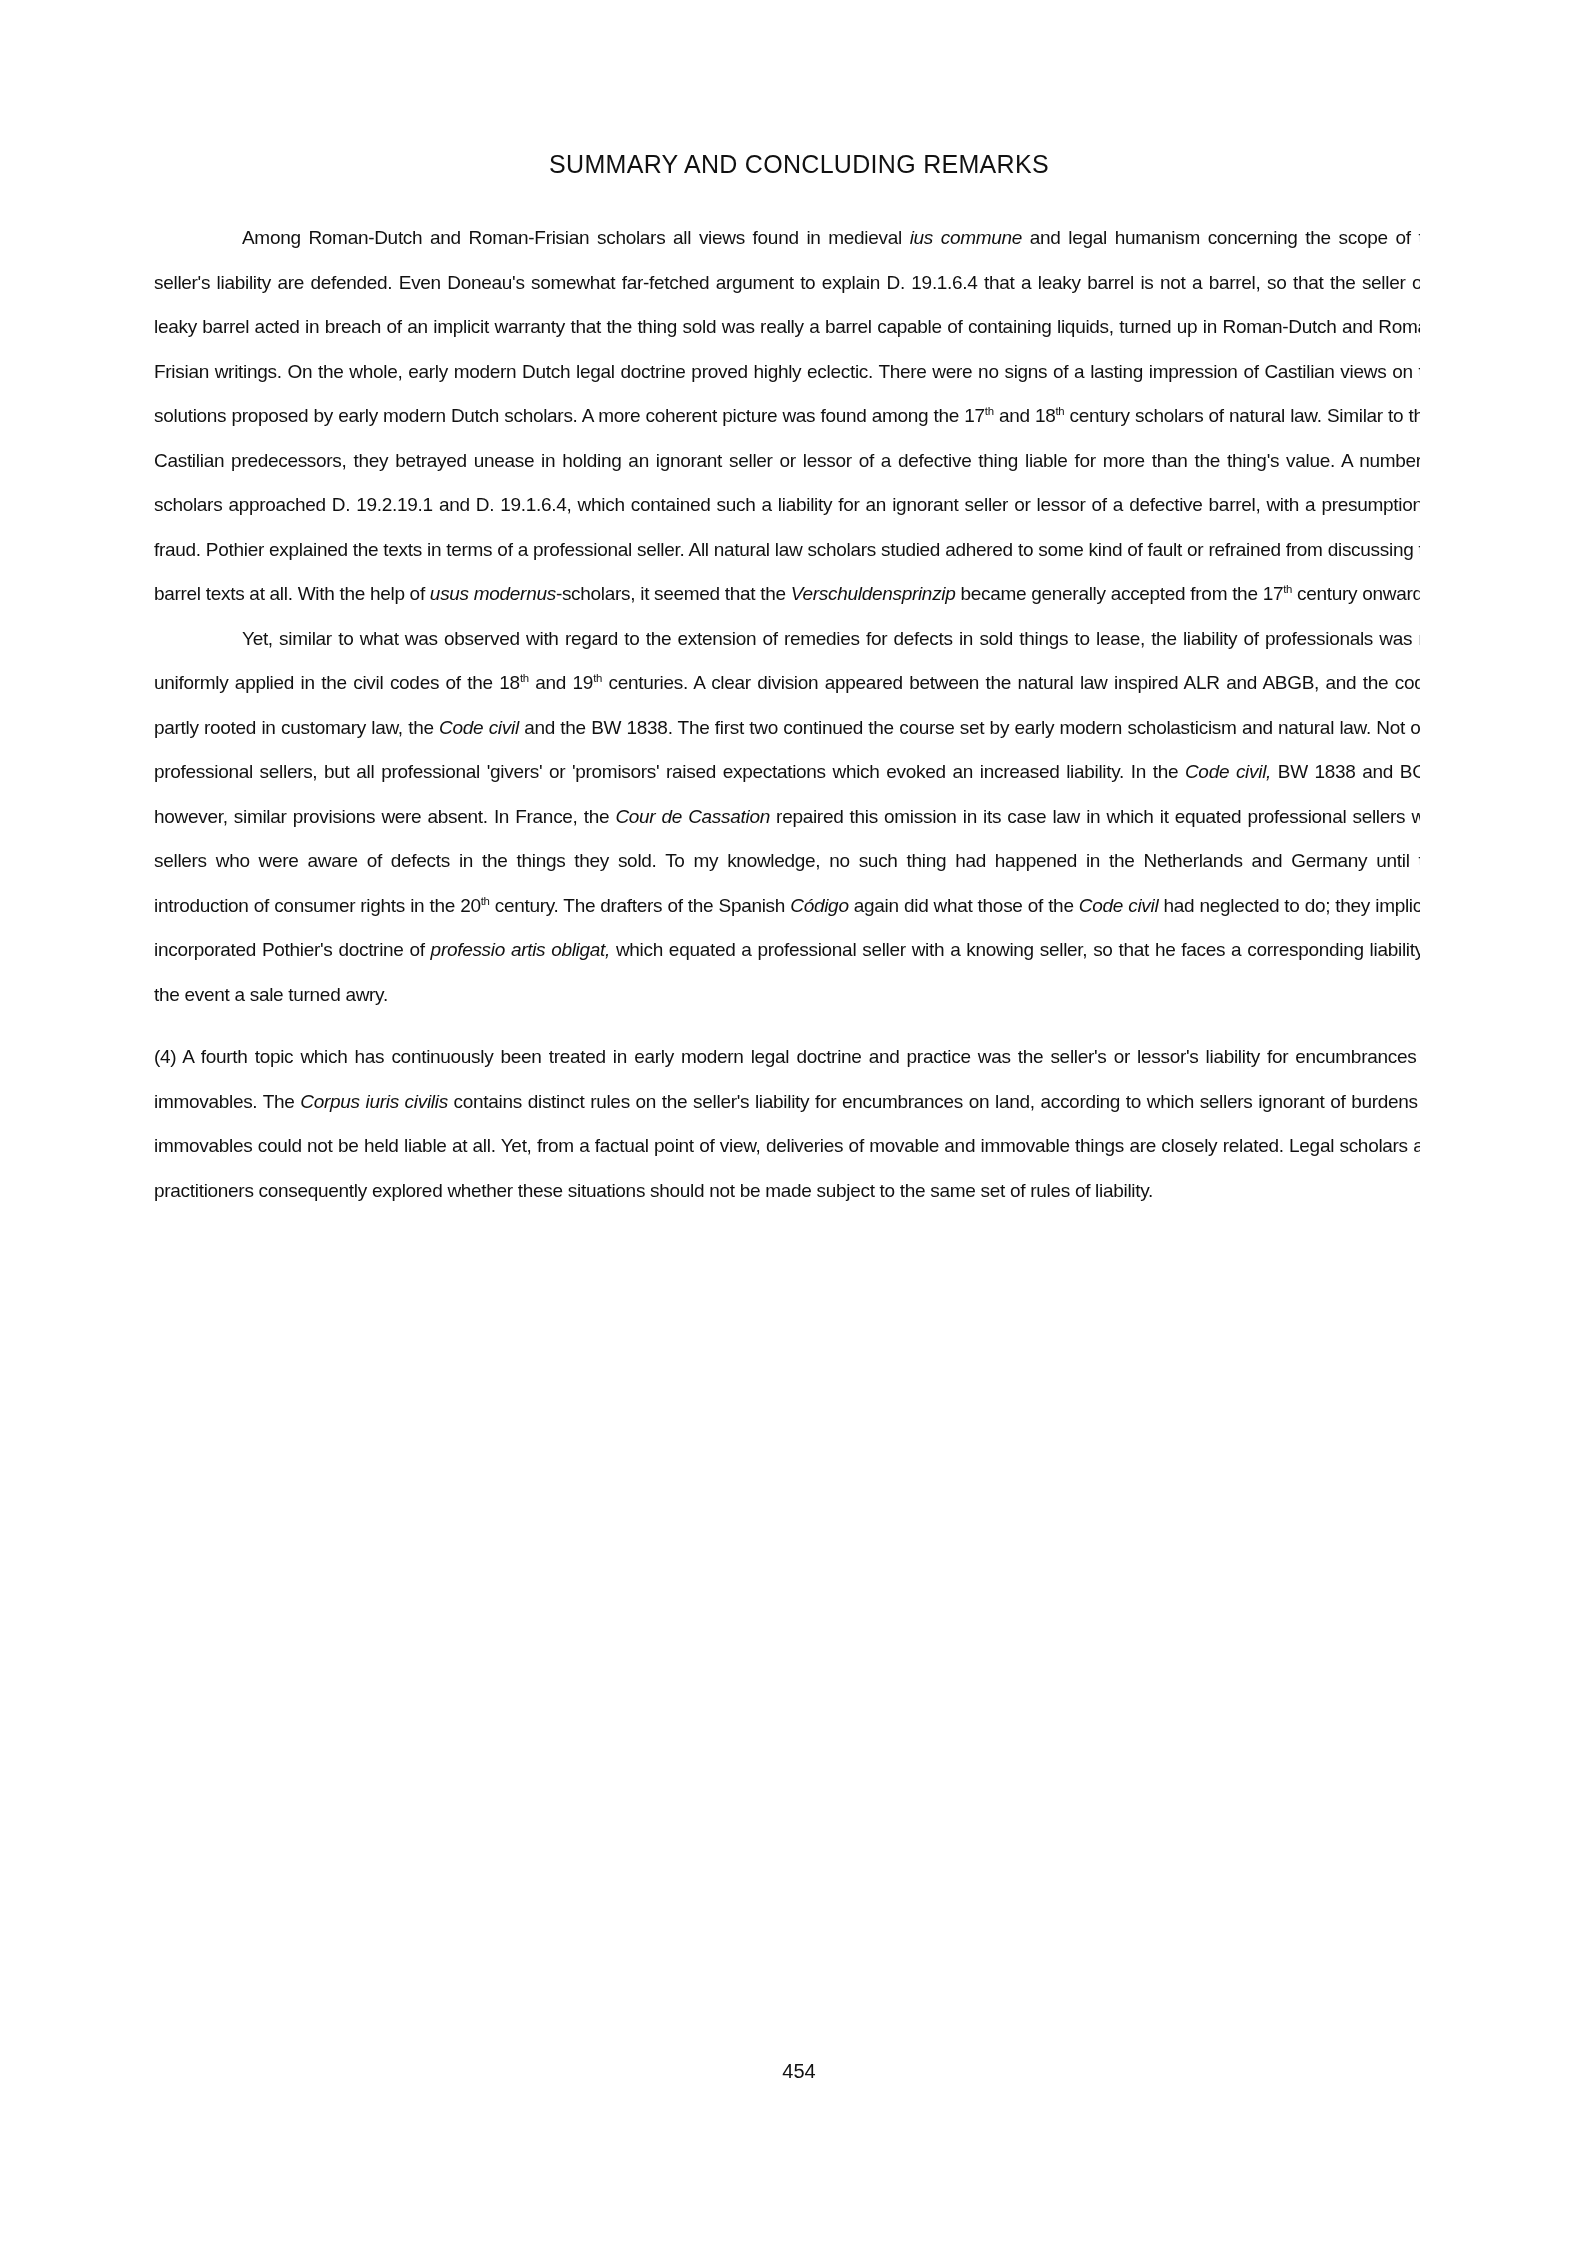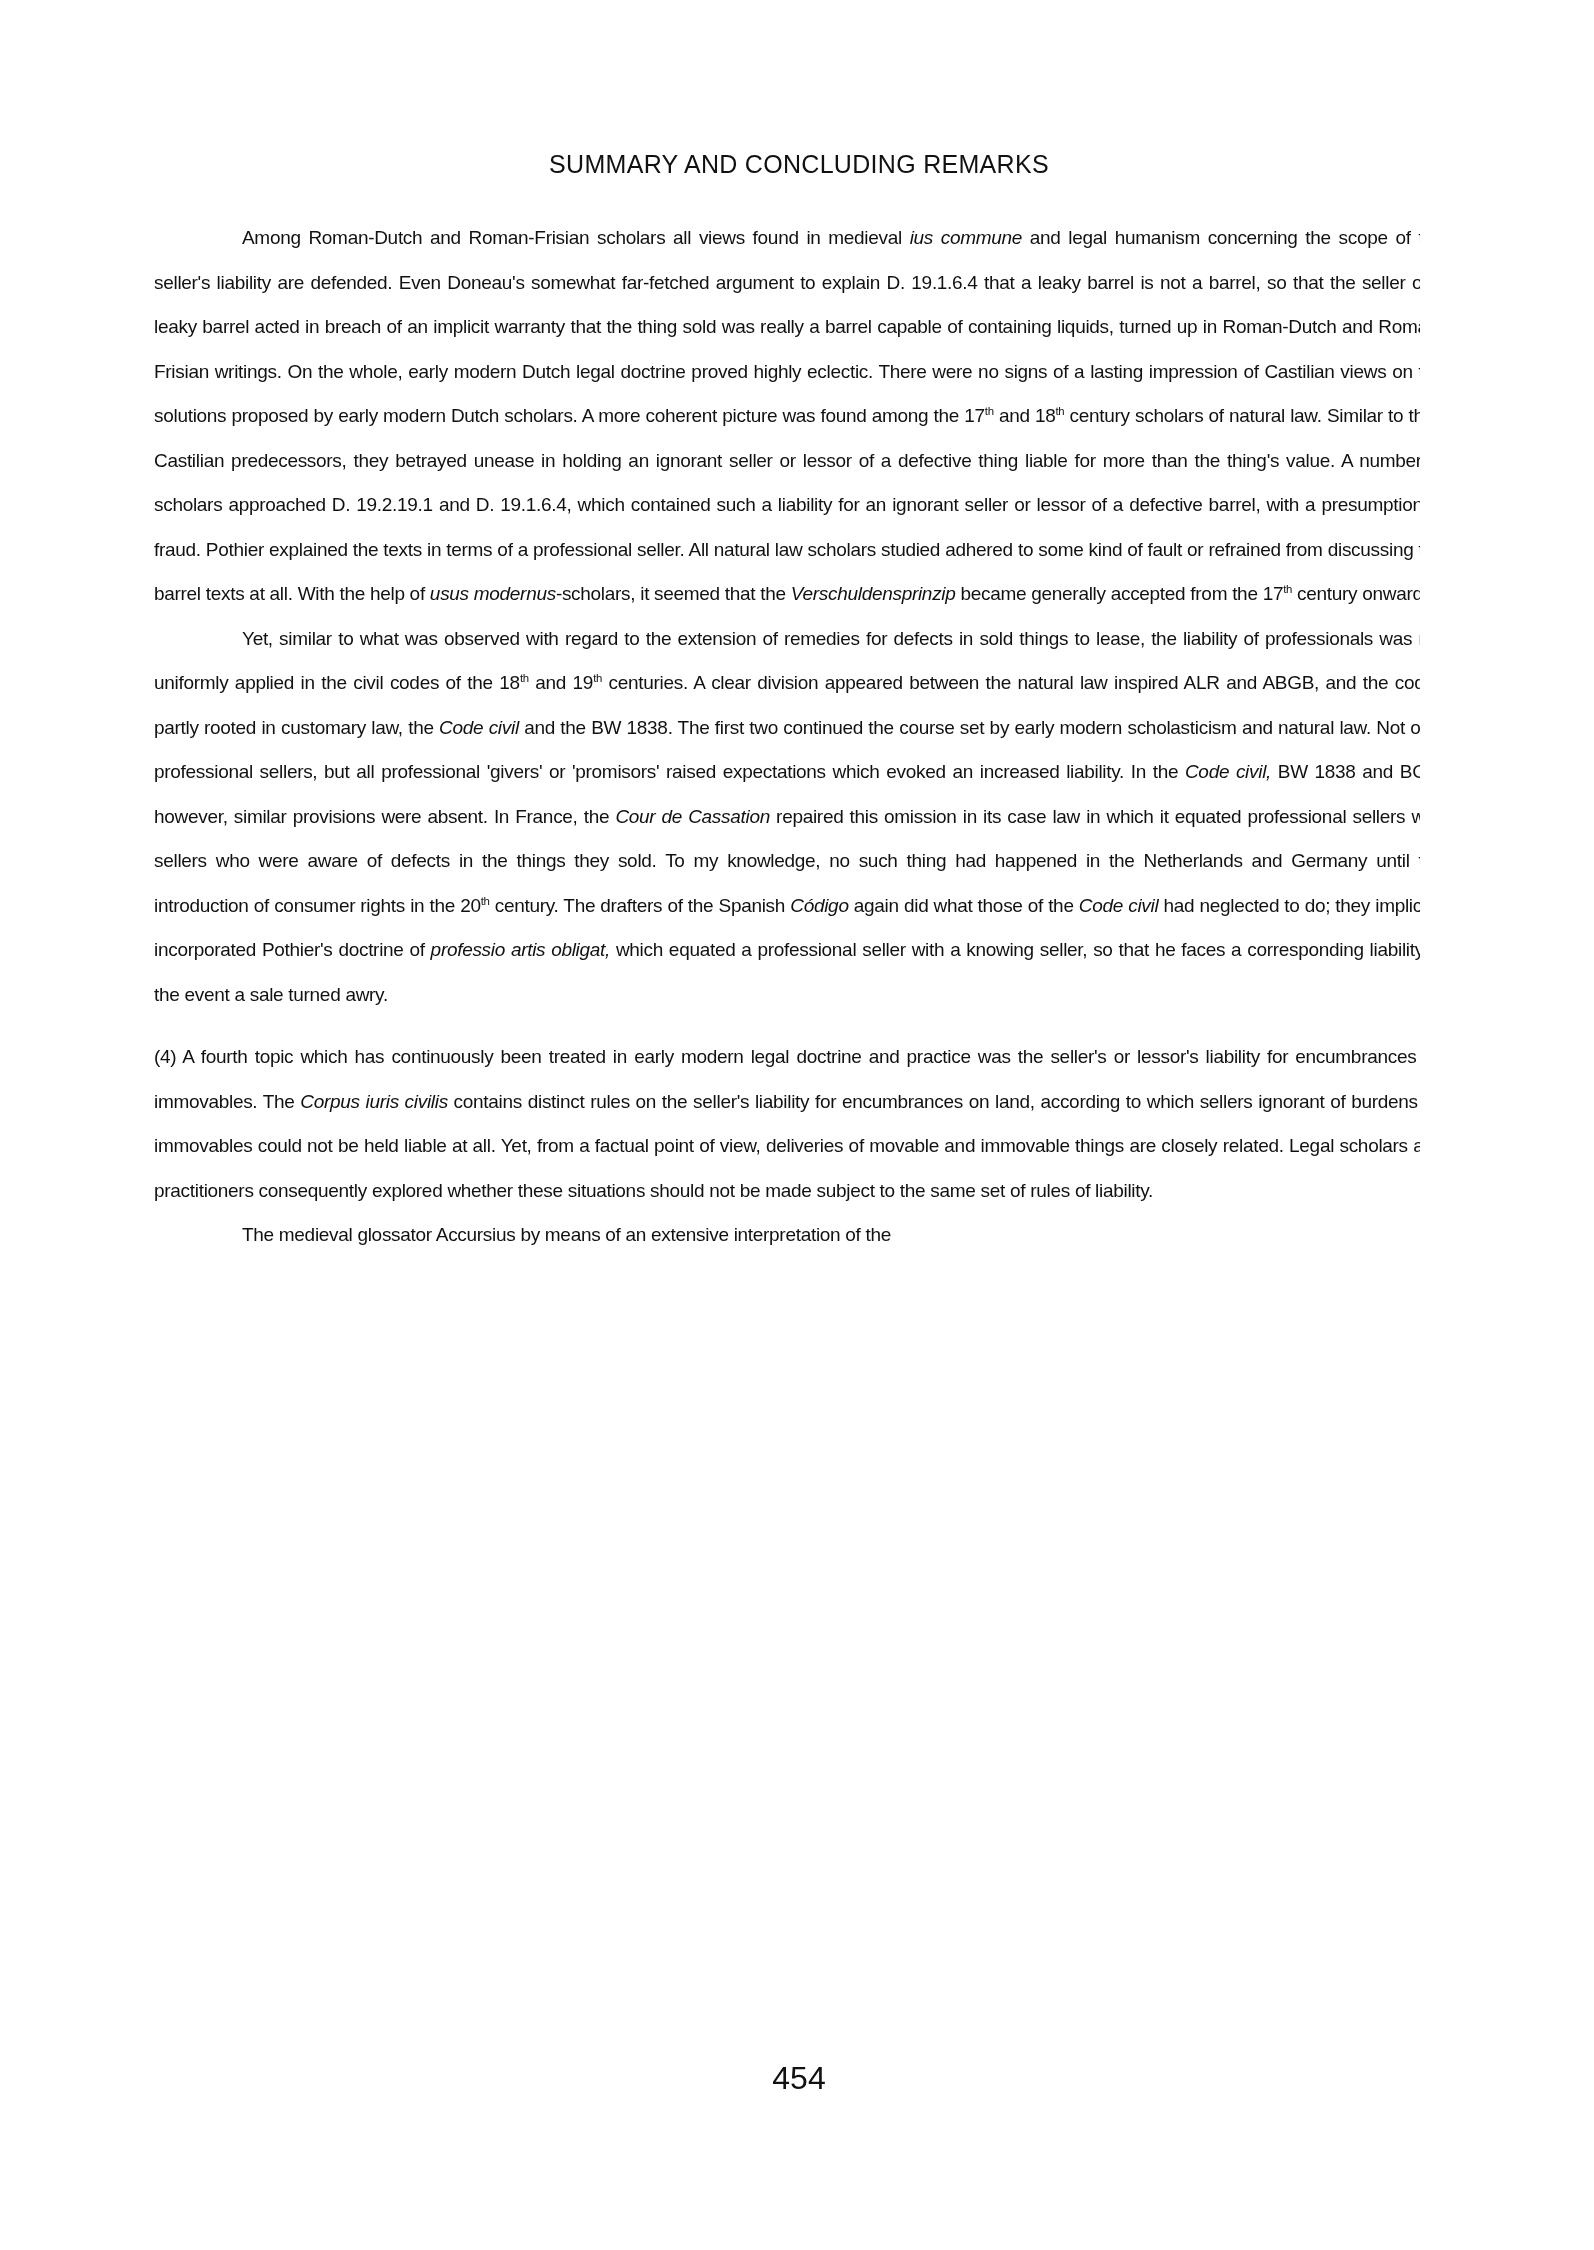--- a/index.html
+++ b/index.html
@@ -57,30 +57,29 @@
     font-size: 0.6em;
     vertical-align: super;
     line-height: 0;
   }
   .page-number {
     position: absolute;
     top: 2060px;
     left: 154px;
     width: 1290px;
     text-align: center;
-    font-size: 32px;
+    font-size: 20px;
   }
 </style>
 </head>
 <body>
 
 <div class="page">
   <div class="header">SUMMARY AND CONCLUDING REMARKS</div>
 
   <div class="body-text">
       <p class="para indent">Among Roman-Dutch and Roman-Frisian scholars all views found in medieval <em>ius commune</em> and legal humanism concerning the scope of the seller's liability are defended. Even Doneau's somewhat far-fetched argument to explain D. 19.1.6.4 that a leaky barrel is not a barrel, so that the seller of a leaky barrel acted in breach of an implicit warranty that the thing sold was really a barrel capable of containing liquids, turned up in Roman-Dutch and Roman-Frisian writings. On the whole, early modern Dutch legal doctrine proved highly eclectic. There were no signs of a lasting impression of Castilian views on the solutions proposed by early modern Dutch scholars. A more coherent picture was found among the 17<sup>th</sup> and 18<sup>th</sup> century scholars of natural law. Similar to their Castilian predecessors, they betrayed unease in holding an ignorant seller or lessor of a defective thing liable for more than the thing's value. A number of scholars approached D. 19.2.19.1 and D. 19.1.6.4, which contained such a liability for an ignorant seller or lessor of a defective barrel, with a presumption of fraud. Pothier explained the texts in terms of a professional seller. All natural law scholars studied adhered to some kind of fault or refrained from discussing the barrel texts at all. With the help of <em>usus modernus</em>-scholars, it seemed that the <em>Verschuldensprinzip</em> became generally accepted from the 17<sup>th</sup> century onwards.</p>
       <p class="para indent">Yet, similar to what was observed with regard to the extension of remedies for defects in sold things to lease, the liability of professionals was not uniformly applied in the civil codes of the 18<sup>th</sup> and 19<sup>th</sup> centuries. A clear division appeared between the natural law inspired ALR and ABGB, and the codes partly rooted in customary law, the <em>Code civil</em> and the BW 1838. The first two continued the course set by early modern scholasticism and natural law. Not only professional sellers, but all professional 'givers' or 'promisors' raised expectations which evoked an increased liability. In the <em>Code civil,</em> BW 1838 and BGB, however, similar provisions were absent. In France, the <em>Cour de Cassation</em> repaired this omission in its case law in which it equated professional sellers with sellers who were aware of defects in the things they sold. To my knowledge, no such thing had happened in the Netherlands and Germany until the introduction of consumer rights in the 20<sup>th</sup> century. The drafters of the Spanish <em>Código</em> again did what those of the <em>Code civil</em> had neglected to do; they implicitly incorporated Pothier's doctrine of <em>professio artis obligat,</em> which equated a professional seller with a knowing seller, so that he faces a corresponding liability in the event a sale turned awry.</p>
       <p class="para spaced">(4) A fourth topic which has continuously been treated in early modern legal doctrine and practice was the seller's or lessor's liability for encumbrances on immovables. The <em>Corpus iuris civilis</em> contains distinct rules on the seller's liability for encumbrances on land, according to which sellers ignorant of burdens on immovables could not be held liable at all. Yet, from a factual point of view, deliveries of movable and immovable things are closely related. Legal scholars and practitioners consequently explored whether these situations should not be made subject to the same set of rules of liability.</p>
-      <p class="para indent">The medieval glossator Accursius by means of an extensive interpretation of the</p>
     </div>
 
   <div class="page-number">454</div>
 </div>
 
 </body></html>

